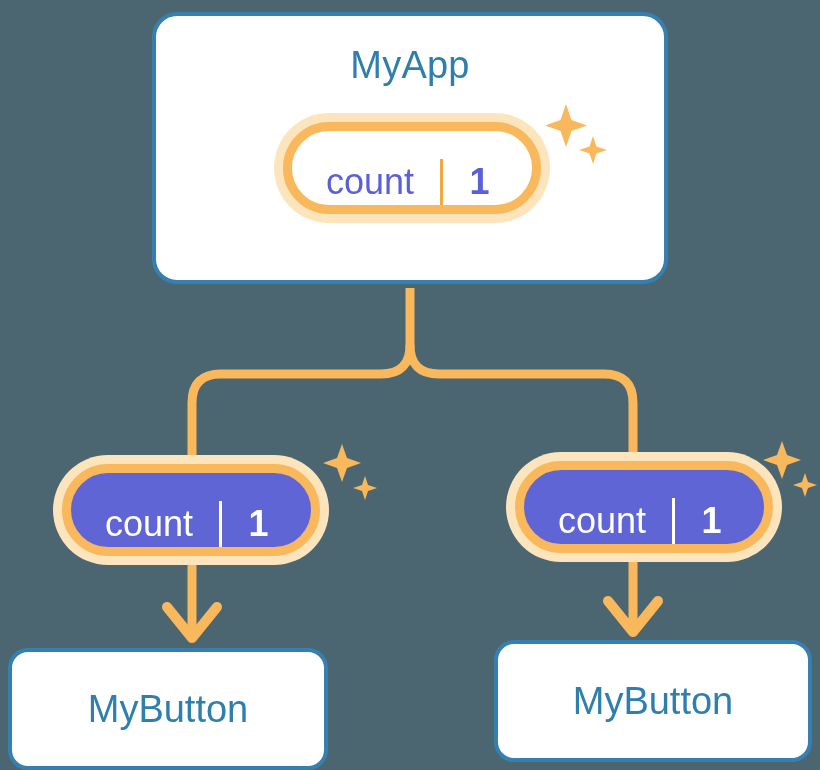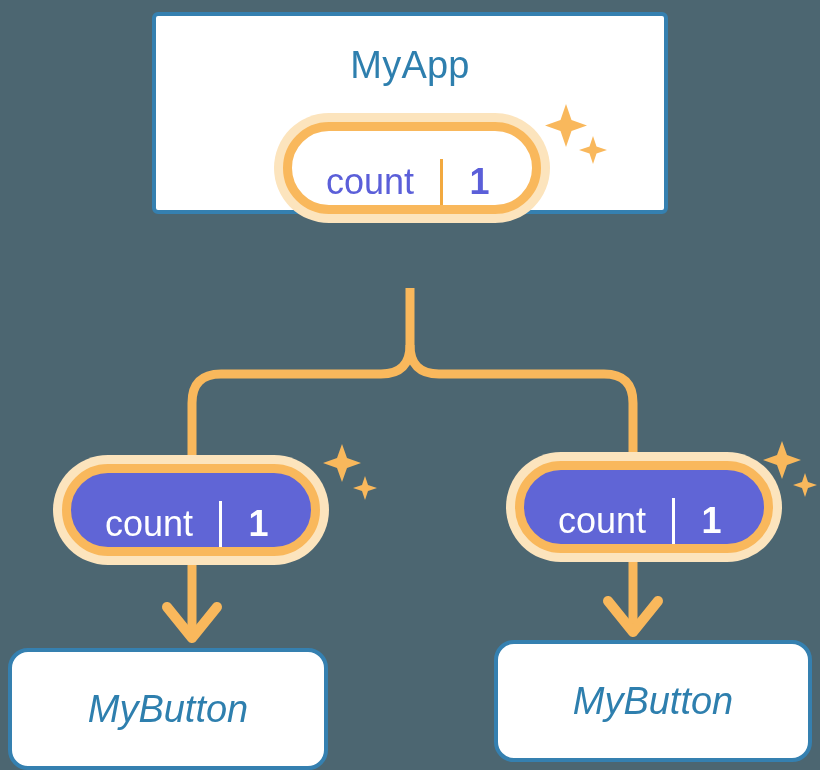--- a/index.html
+++ b/index.html
@@ -40,43 +40,42 @@
     border: 4px solid #3580b0;
     border-radius: 18px;
     box-sizing: border-box;
     z-index: 2;
   }
 
   .card-app {
     left: 152px;
     top: 12px;
     width: 516px;
-    height: 202px;
-    border-radius: 6px;
+    height: 272px;
+    border-radius: 25px;
   }
 
   .card-title {
     position: absolute;
     left: 0;
     right: 0;
     top: 30px;
     text-align: center;
     font-size: 38px;
     color: #2e7fae;
     letter-spacing: 0.2px;
     line-height: 1;
   }
 
   .card-btn {
     height: 122px;
     border-radius: 20px;
     display: flex;
     align-items: center;
     justify-content: center;
-    font-style: italic;
   }
 
   .card-btn-left  { left: 8px;   top: 648px; width: 320px; }
   .card-btn-right { left: 494px; top: 640px; width: 318px; }
 
   .btn-label {
     font-size: 38px;
     color: #2e7fae;
     line-height: 1;
   }

